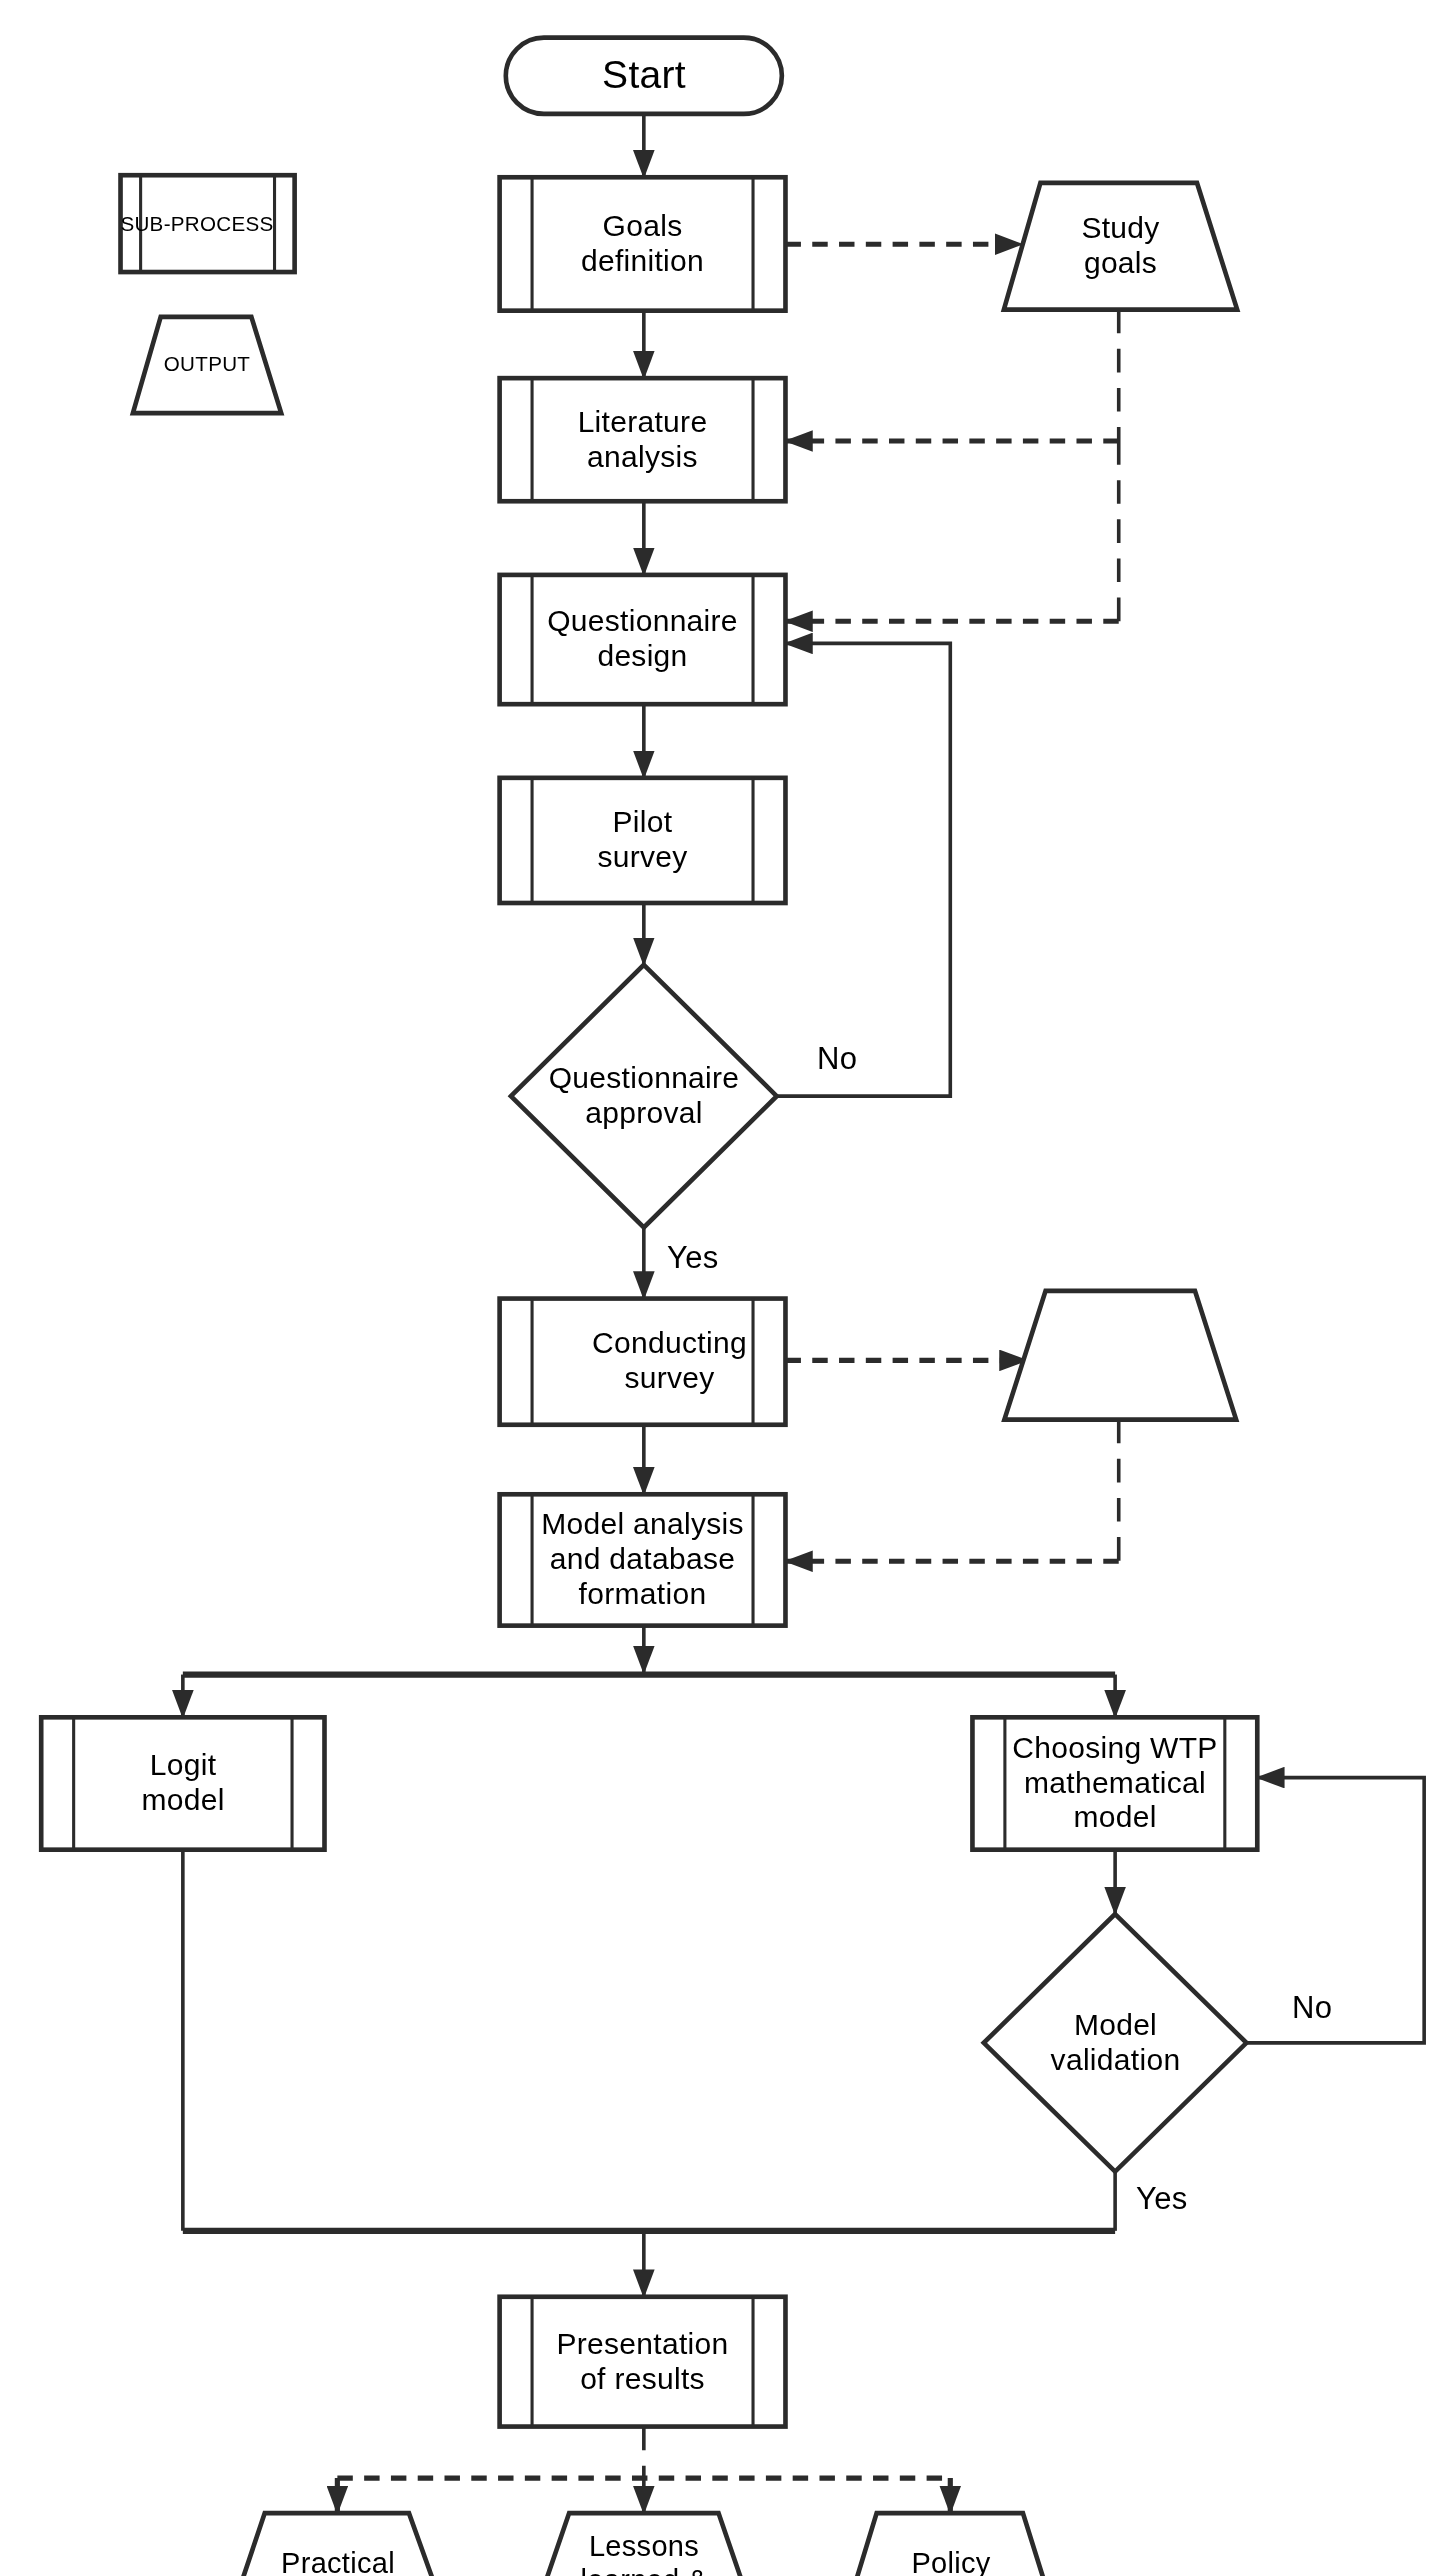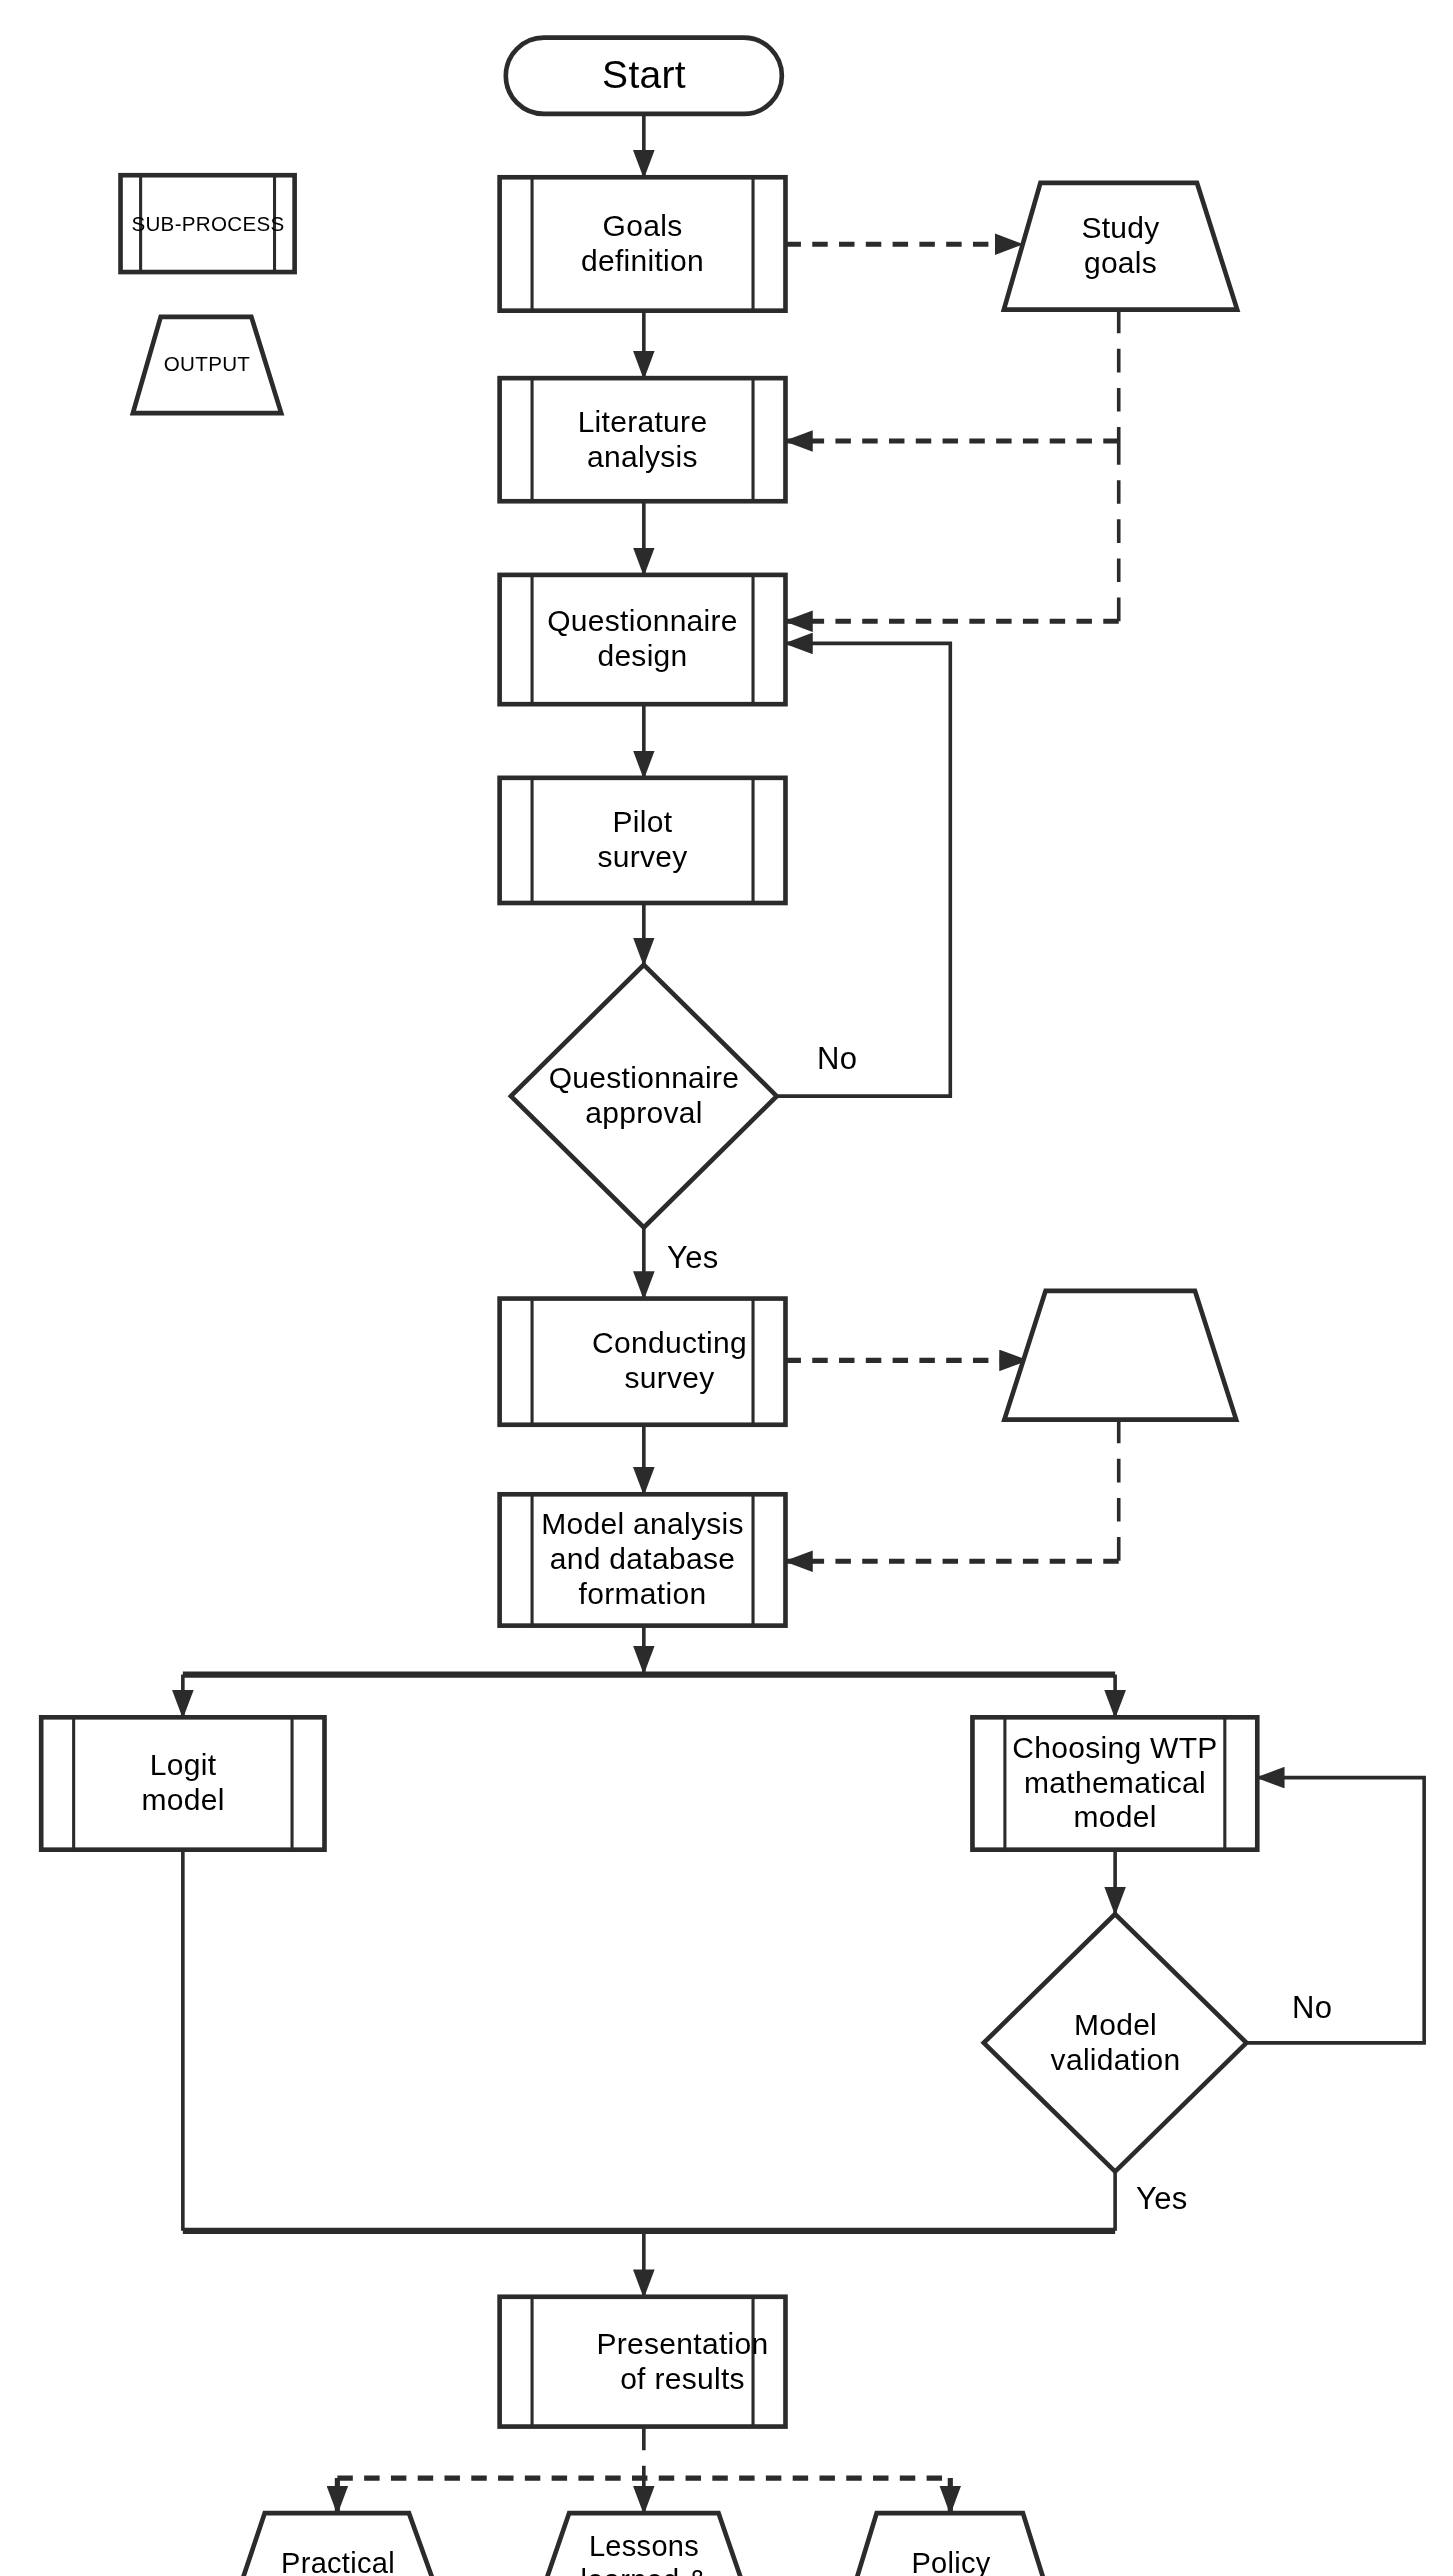--- a/index.html
+++ b/index.html
@@ -125,21 +125,21 @@
       <polygon class="shape" points="514,4878 794,4878 888,5140 426,5140"></polygon>
       <polygon class="shape" points="1105,4878 1395,4878 1485,5140 1015,5140"></polygon>
       <polygon class="shape" points="1702,4878 1986,4878 2068,5140 1622,5140"></polygon>
 
       <rect class="shape" x="980" y="5408" width="535" height="142" rx="71" ry="71"></rect>
     </g>
   </svg>
 
   <div class="lbl fs-term" style="left:506px;top:37px;width:276px;height:76px;">Start</div>
 
-  <div class="lbl fs-leg" style="left:121px;top:175px;width:174px;height:97px;">SUB-PROCESS</div>
+  <div class="lbl fs-leg" style="left:110px;top:175px;width:174px;height:97px;">SUB-PROCESS</div>
   <div class="lbl fs-leg" style="left:133px;top:316px;width:148px;height:96px;">OUTPUT</div>
 
   <div class="lbl fs-node" style="left:532px;top:177px;width:221px;height:133px;">Goals
 definition</div>
   <div class="lbl fs-node" style="left:1004px;top:182px;width:233px;height:127px;">Study
 goals</div>
   <div class="lbl fs-node" style="left:532px;top:378px;width:221px;height:123px;">Literature
 analysis</div>
   <div class="lbl fs-node" style="left:532px;top:574px;width:221px;height:129px;">Questionnaire
 design</div>
@@ -160,21 +160,21 @@
 model</div>
   <div class="lbl fs-node" style="left:1005px;top:1717px;width:220px;height:132px;">Choosing WTP
 mathematical
 model</div>
   <div class="lbl fs-node" style="left:984px;top:1914px;width:263px;height:258px;">Model
 validation</div>
 
   <div class="lbl fs-edge" style="left:1292px;top:1982px;width:134px;height:52px;">No</div>
   <div class="lbl fs-edge" style="left:1136px;top:2173px;width:134px;height:52px;">Yes</div>
 
-  <div class="lbl fs-node" style="left:532px;top:2297px;width:221px;height:130px;margin-left:40px;">Presentation
+  <div class="lbl fs-node" style="left:532px;top:2297px;width:221px;height:130px;">Presentation
 of results</div>
 
   <div class="lbl fs-trap" style="left:219px;top:2513px;width:238px;height:135px;">Practical
 implementation</div>
   <div class="lbl fs-trap" style="left:522px;top:2513px;width:244px;height:135px;">Lessons
 learned &amp;
 Recommendations</div>
   <div class="lbl fs-trap" style="left:836px;top:2513px;width:230px;height:135px;">Policy
 implications</div>
 

